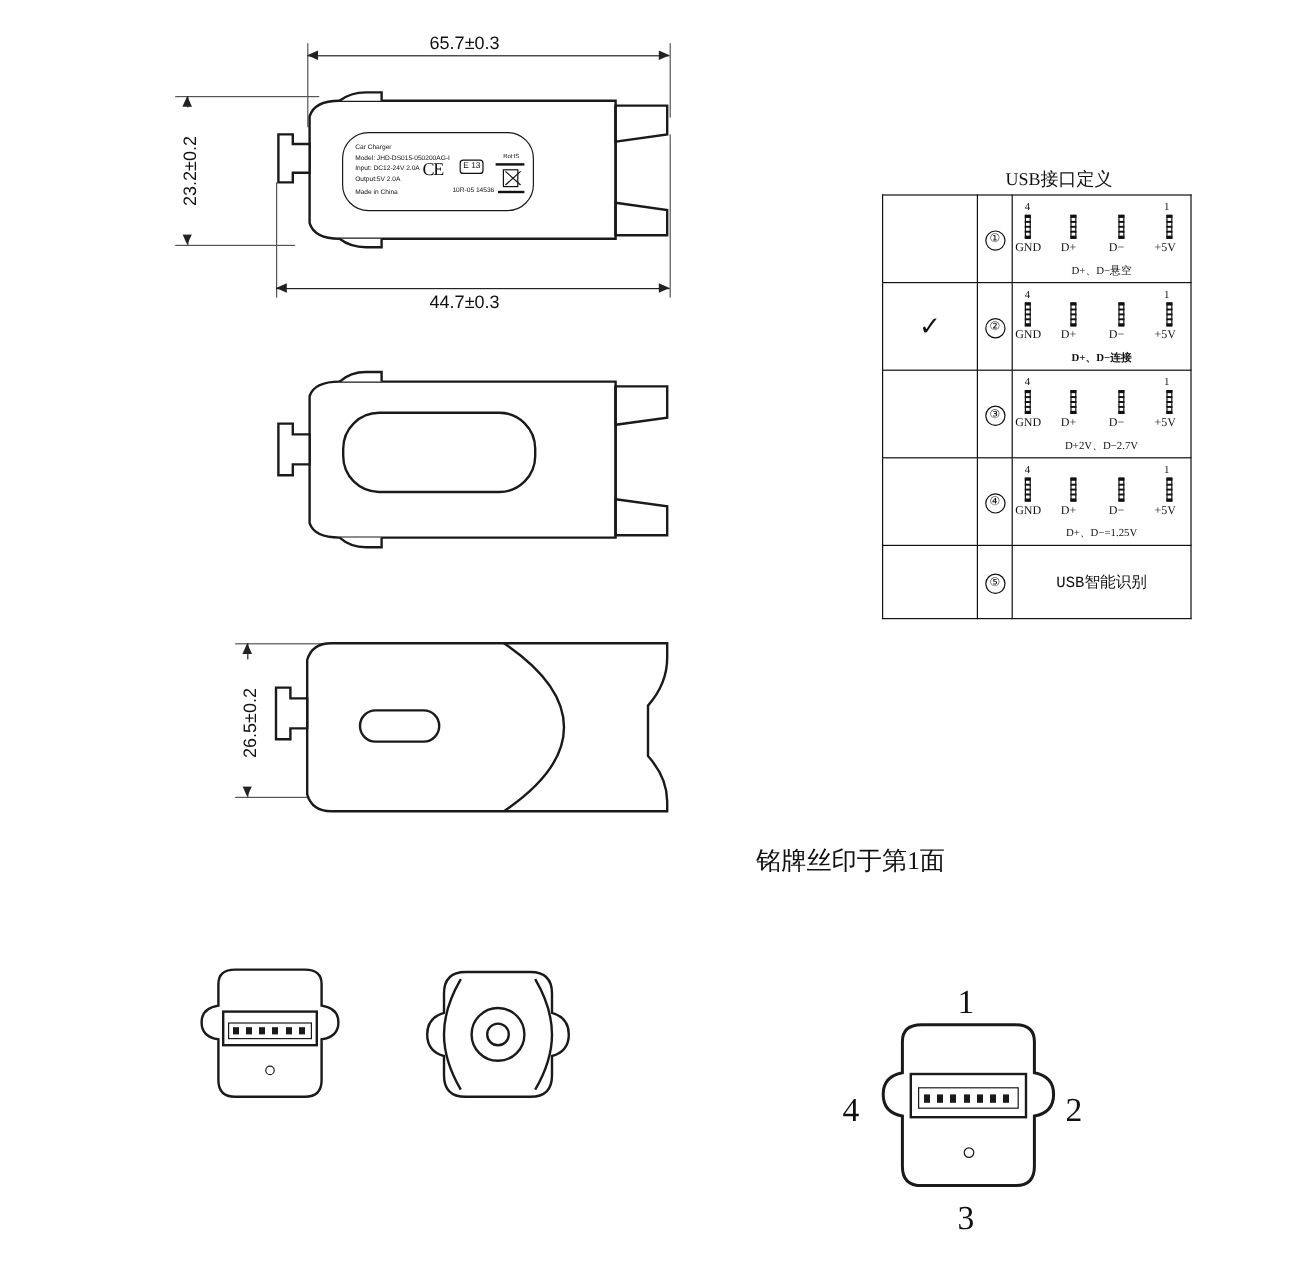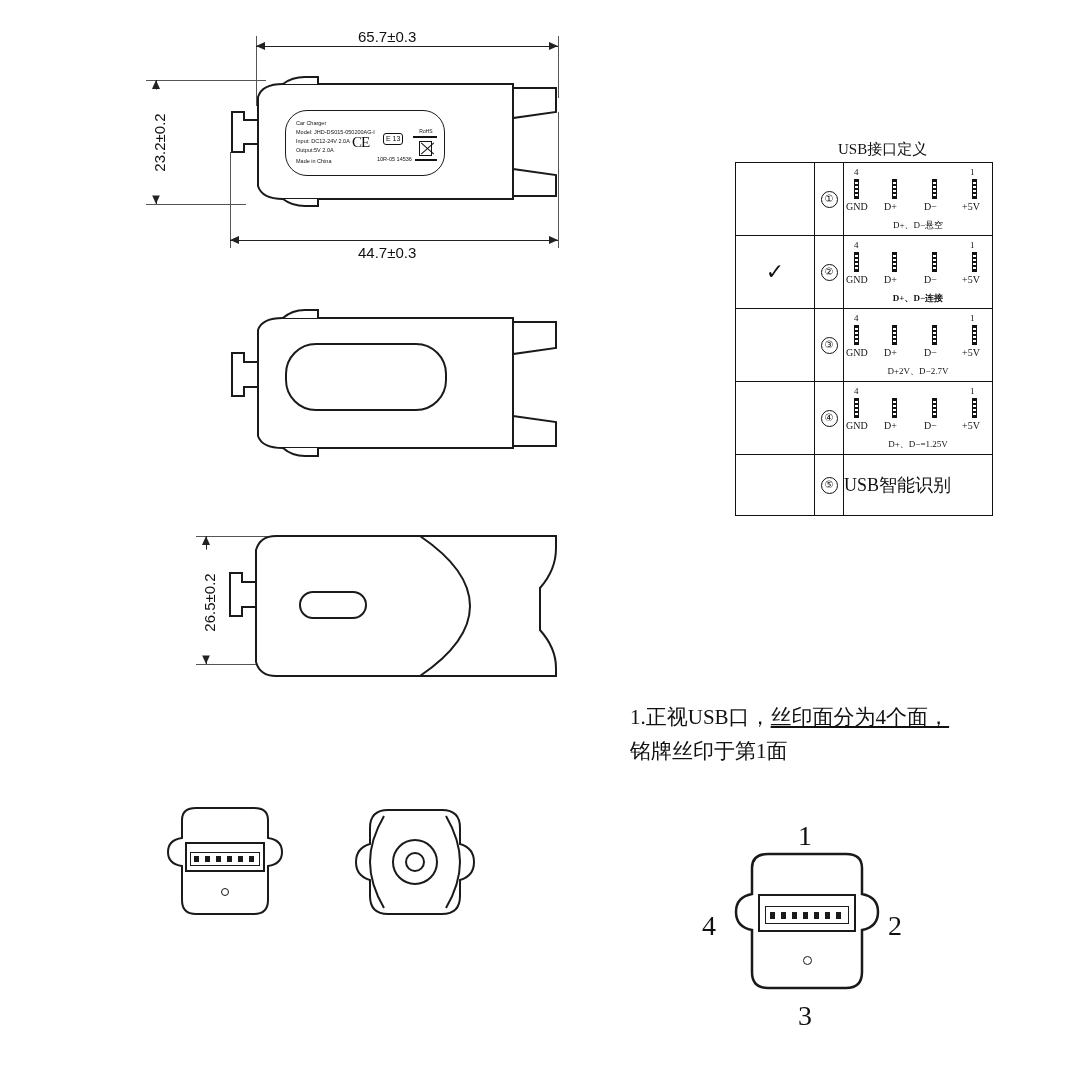--- a/index.html
+++ b/index.html
@@ -163,22 +163,23 @@
     color: #111;
   }
   .pin-note {
     position: absolute;
     font-size: 9px;
     color: #111;
     width: 100%;
     text-align: center;
   }
   .smart-row {
-    font-size: 18px;
-    font-family: Liberation Serif, serif;
+    text-align: center;
+    font-size: 13px;
+    font-family: Liberation Mono, monospace;
   }
 
   
   .notes {
     position: absolute;
     font-size: 21px;
     line-height: 34px;
     font-family: "Liberation Serif", serif;
     color: #111;
     width: 400px;
@@ -420,23 +421,20 @@
       <td class="col-check" style="height:60px;"></td>
       <td class="col-num">
         <span class="circ">⑤</span>
       </td>
       <td class="col-pins smart-row">USB智能识别</td>
     </tr>
   </tbody>
 </table>
 
 <div class="notes" style="left:630px;top:700px;">
-  <div>
-    <span>1.正视USB口，</span><u>丝印面分为4个面，</u>
-  </div>
   <div>铭牌丝印于第1面</div>
 </div>
 
 <div class="abs" style="left:660px;top:820px;width:300px;height:240px;">
   <div class="face-num" style="left:138px;top:0px;">1</div>
   <div class="face-num" style="left:228px;top:90px;">2</div>
   <div class="face-num" style="left:138px;top:180px;">3</div>
   <div class="face-num" style="left:42px;top:90px;">4</div>
 
   <svg width="300" height="240" style="position:absolute;left:0;top:0;">

